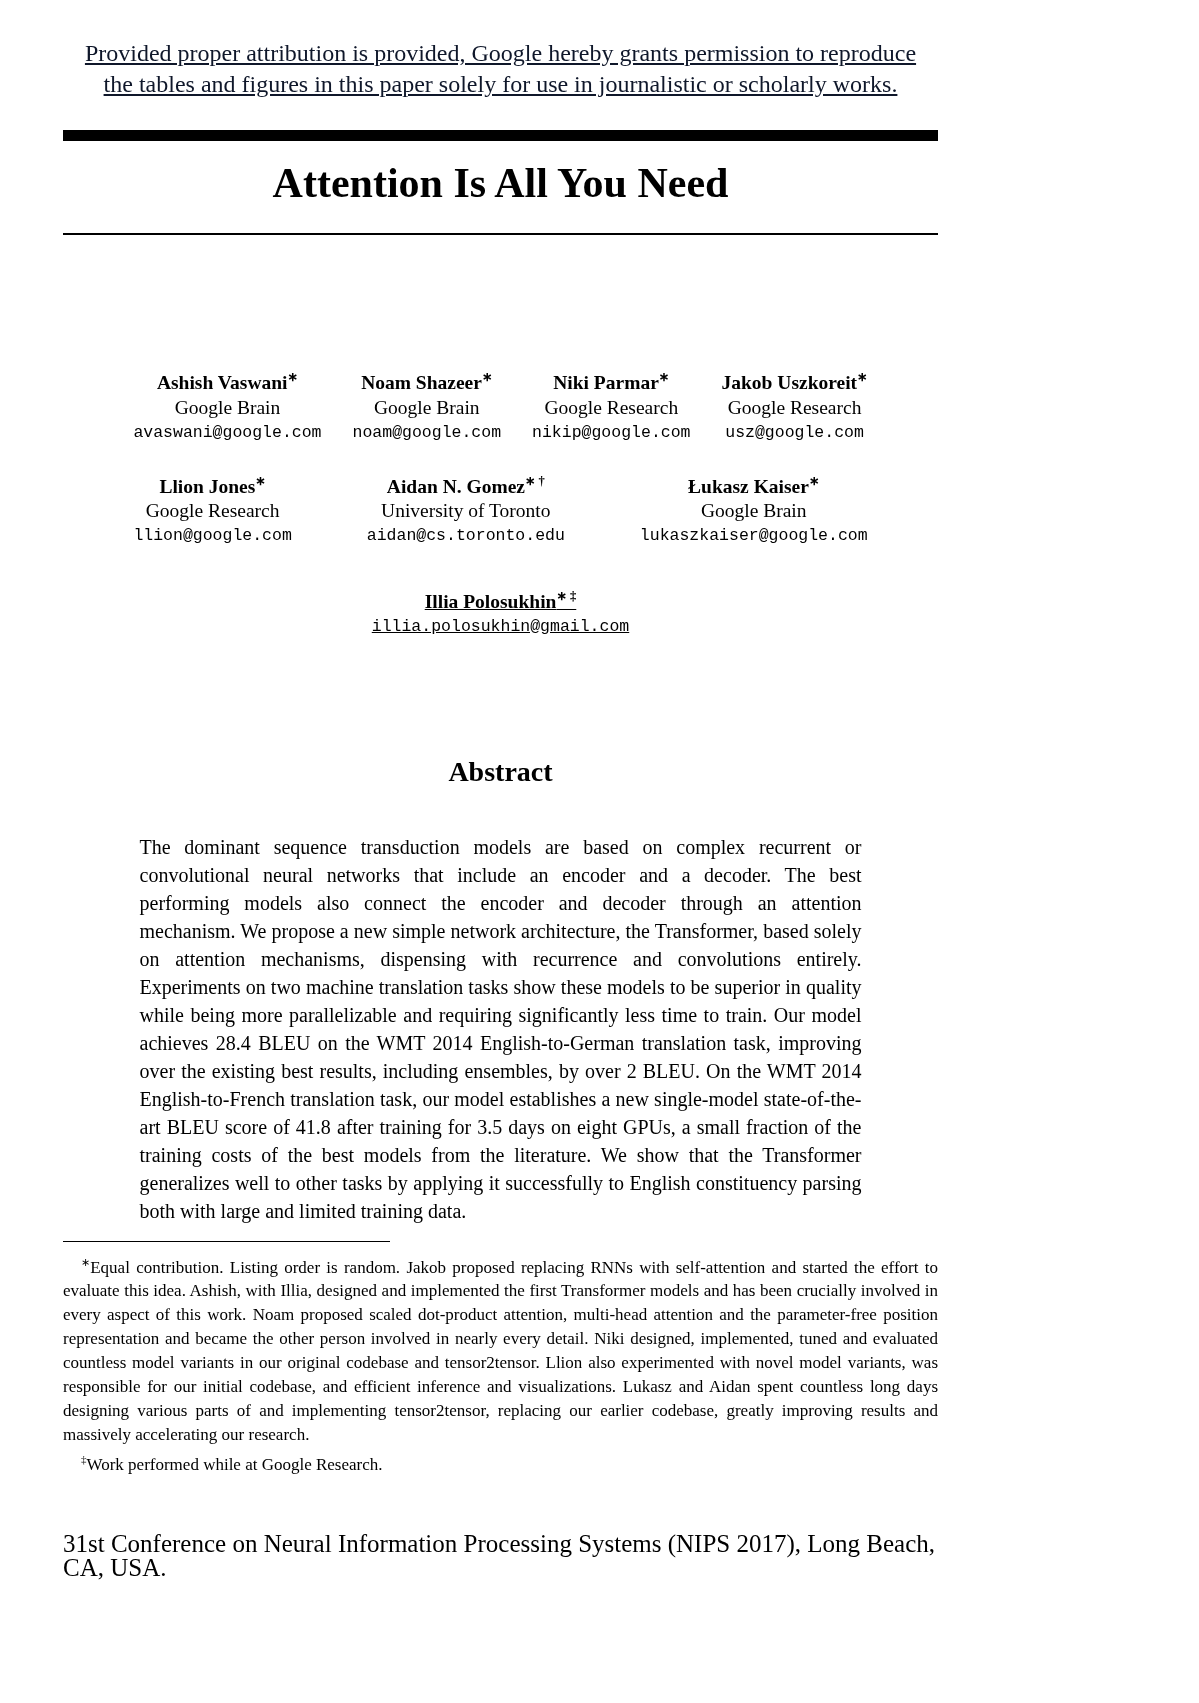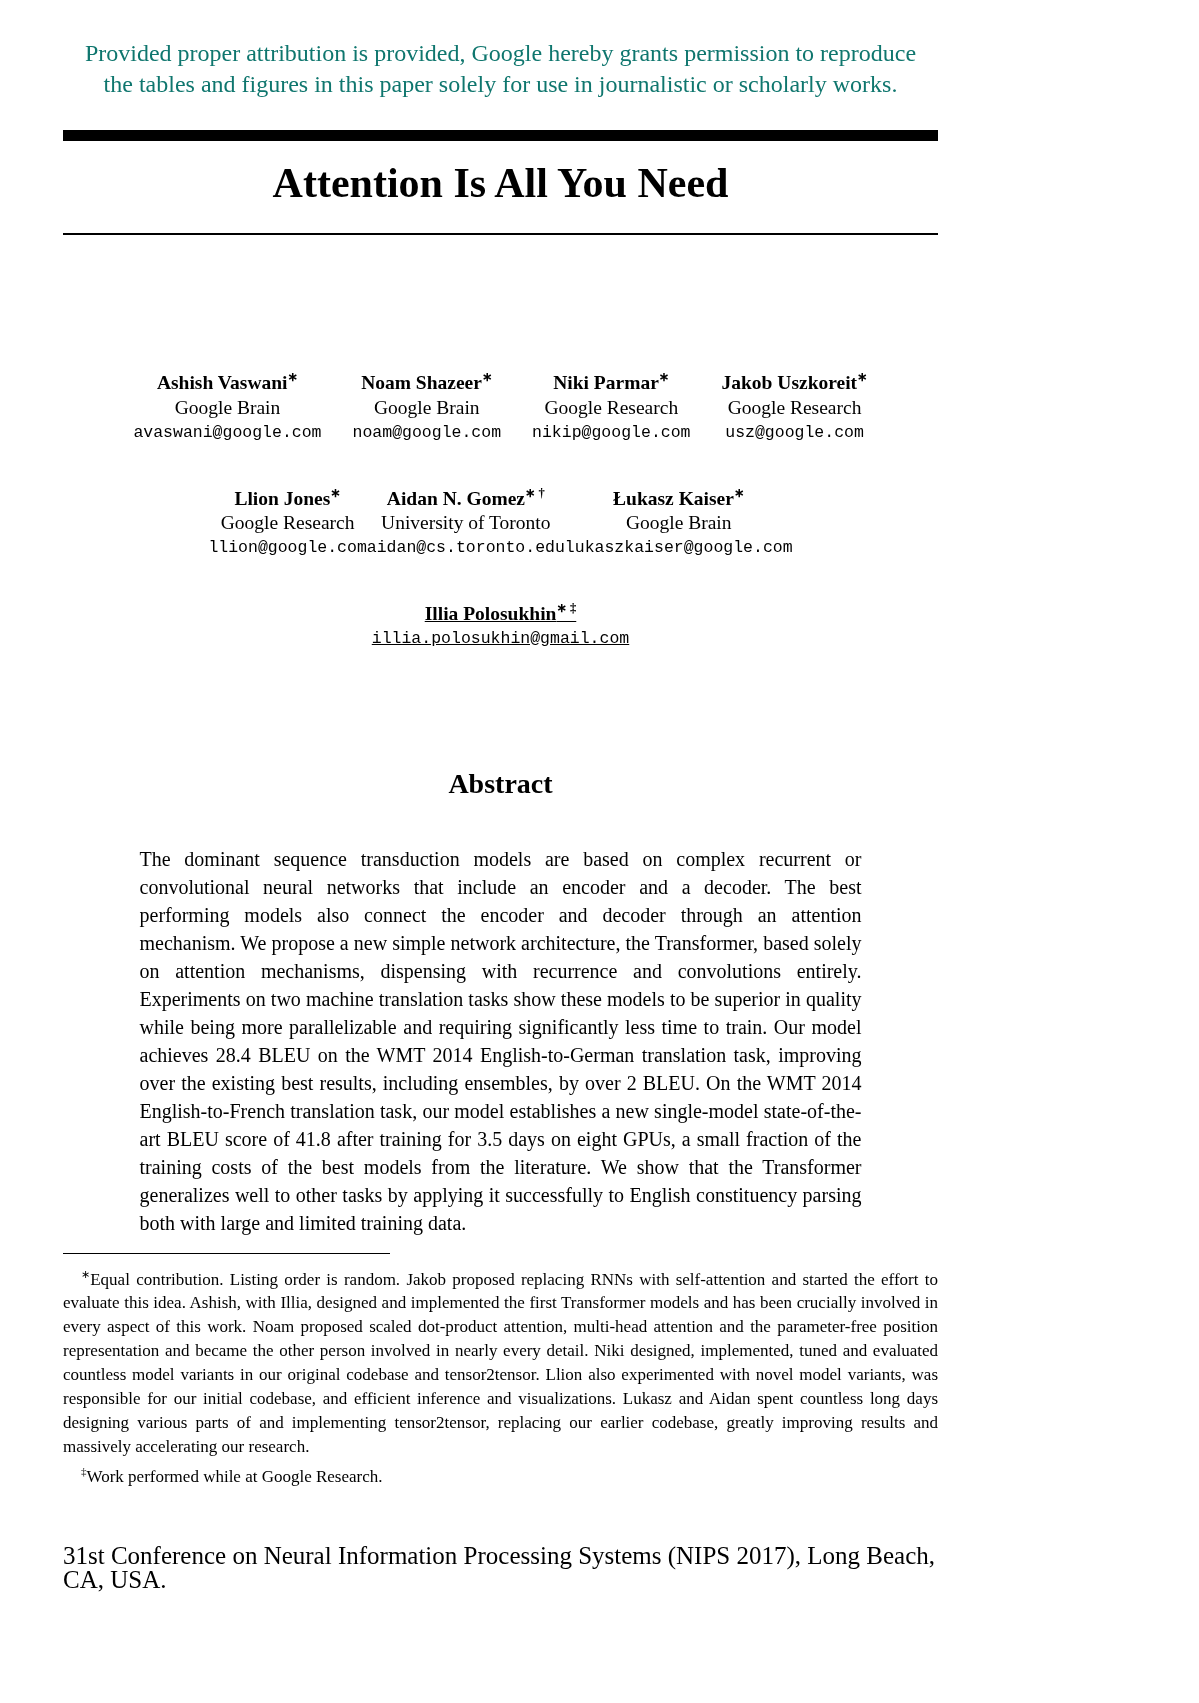--- a/index.html
+++ b/index.html
@@ -40,21 +40,21 @@
     height: 2px;
     background: #000;
     margin-top: 28px;
   }
   .authors-row {
     display: flex;
     justify-content: center;
     text-align: center;
   }
   .authors-row-1 { margin-top: 130px; gap: 31px; }
-  .authors-row-2 { margin-top: 36px;  }
+  .authors-row-2 { margin-top: 24px;  gap: 75px; }
   .authors-row-3 { margin-top: 36px; text-decoration: underline; }
   .author-name { font-size: 19.5px; line-height: 25px; font-weight: 700; white-space: nowrap; }
   .author-name sup { font-size: 12.5px; font-weight: 700; }
   .author-affiliation { font-size: 19.5px; line-height: 25px; white-space: nowrap; }
   .author-email {
     font-family: "Liberation Mono", monospace;
     font-size: 16.5px;
     line-height: 25px;
     white-space: nowrap;
   }
@@ -91,21 +91,21 @@
     margin: 55px 0 0 0;
     font-size: 25px;
     line-height: 24px;
   }
 </style>
 </head>
 <body>
 
 <div class="column">
 
-  <p class="notice" style="color: #0f766e;">Provided proper attribution is provided, Google hereby grants permission to reproduce the tables and figures in this paper solely for use in journalistic or scholarly works.</p>
+  <p class="notice" style="color: #0f172a; text-decoration: underline;">Provided proper attribution is provided, Google hereby grants permission to reproduce the tables and figures in this paper solely for use in journalistic or scholarly works.</p>
 
   <div class="thick-rule"></div>
 
   <h1 class="paper-title">Attention Is All You Need</h1>
 
   <div class="thin-rule"></div>
 
   <div class="authors-row authors-row-1">
     <div class="author">
       <div class="author-name"><span>Ashish Vaswani</span><sup>∗</sup></div>

